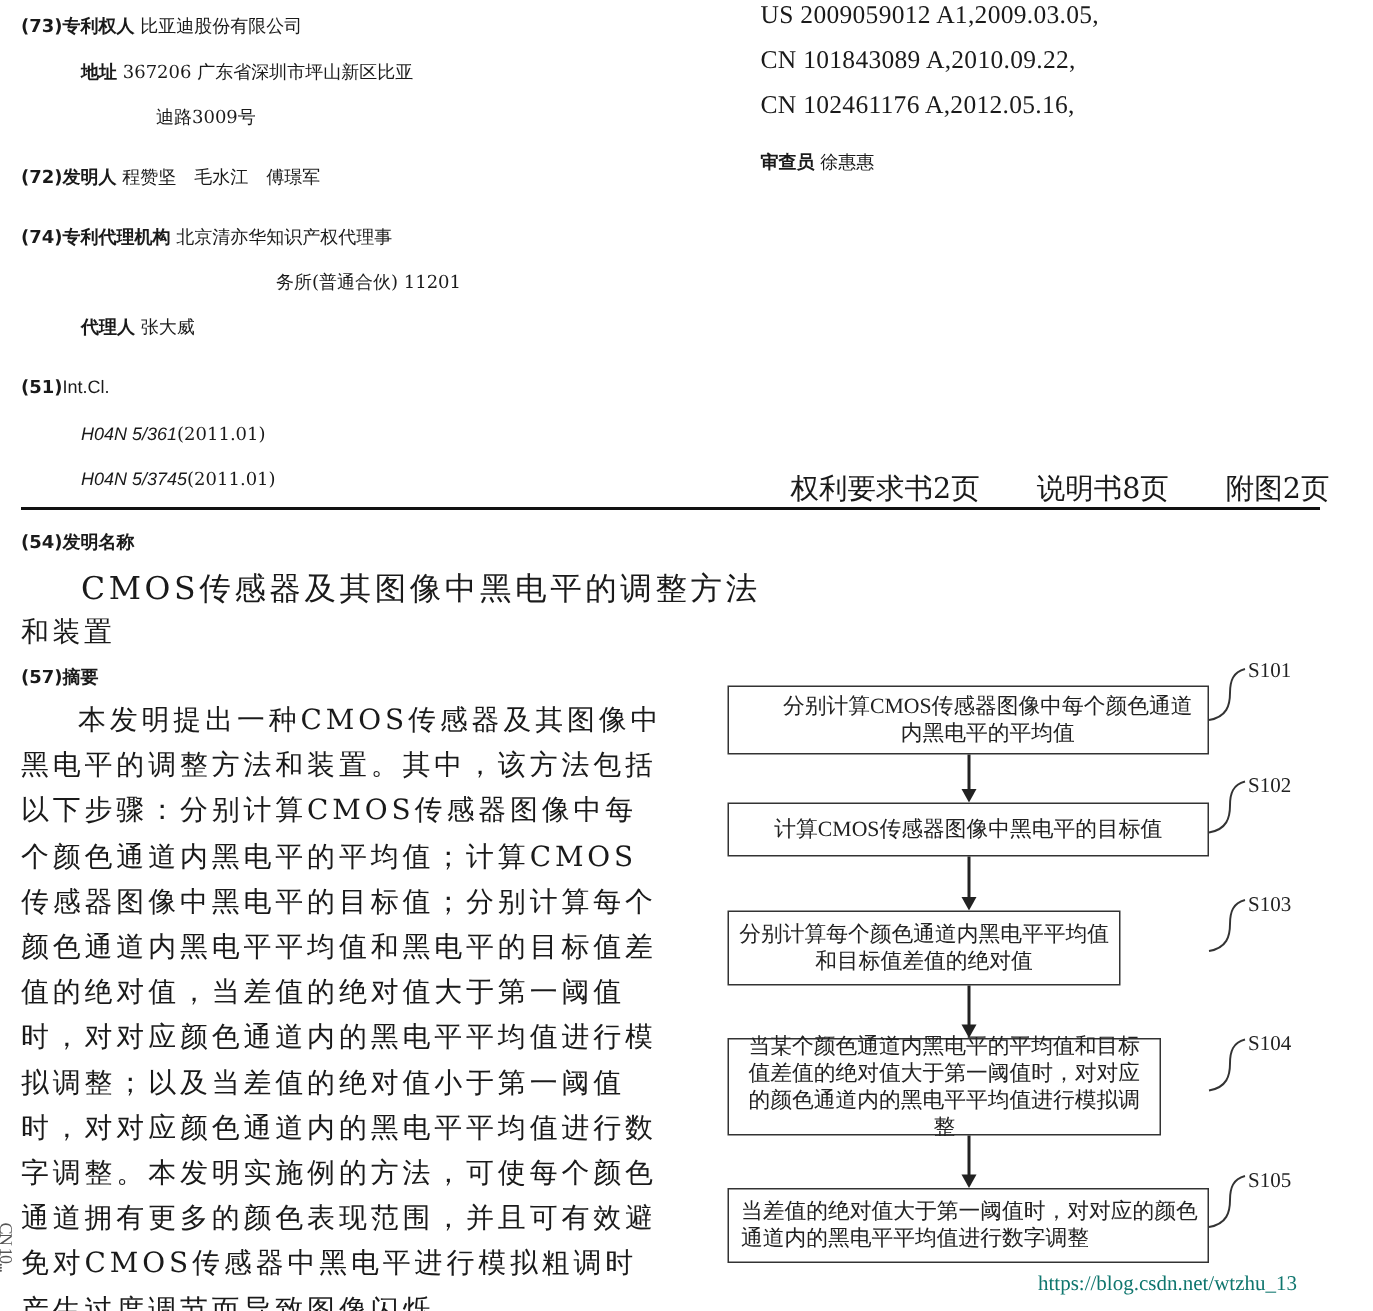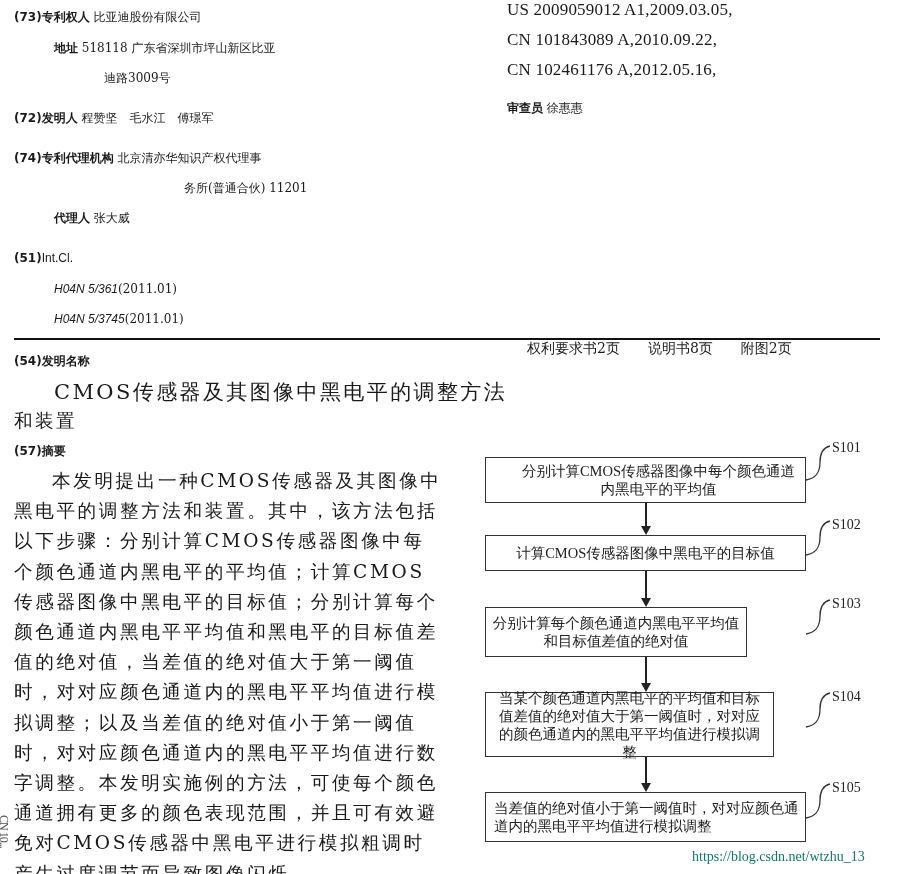--- a/index.html
+++ b/index.html
@@ -24,21 +24,21 @@
 </style>
 </head>
 <body>
 
 <div class="abs f18" style="left:14px;top:6px;">
   <span class="b">(73)</span><span class="b">专利权人</span>
   <span>比亚迪股份有限公司</span>
 </div>
 <div class="abs f18" style="left:54px;top:37px;">
   <span class="b">地址</span>
-  <span>518118 广东省深圳市坪山新区比亚</span>
+  <span>367206 广东省深圳市坪山新区比亚</span>
 </div>
 <div class="abs f18" style="left:104px;top:67px;">迪路3009号</div>
 
 <div class="abs f18" style="left:14px;top:107px;">
   <span class="b">(72)</span><span class="b">发明人</span>
   <span>程赞坚　毛水江　傅璟军</span>
 </div>
 
 <div class="abs f18" style="left:14px;top:147px;">
   <span class="b">(74)</span><span class="b">专利代理机构</span>
@@ -61,21 +61,21 @@
   <span class="ital">H04N 5/3745</span><span>(2011.01)</span>
 </div>
 
 <div class="abs mono" style="left:507px;top:0px;">US 2009059012 A1,2009.03.05,</div>
 <div class="abs mono" style="left:507px;top:30px;">CN 101843089 A,2010.09.22,</div>
 <div class="abs mono" style="left:507px;top:60px;">CN 102461176 A,2012.05.16,</div>
 <div class="abs f18" style="left:507px;top:97px;">
   <span class="b">审查员</span>
   <span>徐惠惠</span>
 </div>
-<div class="abs" style="left:527px;top:313px;font-size:14px;margin-top:27px;">权利要求书2页　　说明书8页　　附图2页</div>
+<div class="abs" style="left:527px;top:313px;font-size:19px;">权利要求书2页　　说明书8页　　附图2页</div>
 
 <div class="rule" style="left:14px;top:338px;width:866px;"></div>
 
 <div class="abs f18" style="left:14px;top:350px;">
   <span class="b">(54)</span><span class="b">发明名称</span>
 </div>
 <div class="abs" style="left:54px;top:378px;font-size:21px;letter-spacing:2.4px;">CMOS传感器及其图像中黑电平的调整方法</div>
 <div class="abs" style="left:14px;top:408px;font-size:18.6px;letter-spacing:2.4px;">和装置</div>
 
 <div class="abs f18" style="left:14px;top:440px;">
@@ -103,21 +103,21 @@
 
   <div class="arrow" style="left:645px;top:657px;height:27px;"></div>
   <div class="arrowhead" style="left:641px;top:683px;"></div>
 
   <div class="box" style="left:485px;top:692px;width:289px;height:65px;">当某个颜色通道内黑电平的平均值和目标值差值的绝对值大于第一阈值时，对对应的颜色通道内的黑电平平均值进行模拟调整</div>
   <div class="step" style="left:832px;top:689px;">S104</div>
 
   <div class="arrow" style="left:645px;top:757px;height:27px;"></div>
   <div class="arrowhead" style="left:641px;top:783px;"></div>
 
-  <div class="box left" style="left:485px;top:792px;width:321px;height:50px;">当差值的绝对值小于第一阈值时，对对应颜色通道内的黑电平平均值进行模拟调整</div>
+  <div class="box left" style="left:485px;top:792px;width:321px;height:50px;">当差值的绝对值大于第一阈值时，对对应的颜色通道内的黑电平平均值进行数字调整</div>
   <div class="step" style="left:832px;top:780px;">S105</div>
 
   <svg style="position:absolute;left:800px;top:440px;" width="40" height="420">
     <path d="M6 40 C 18 38, 20 30, 20 22 C 20 14, 22 8, 30 6" fill="none" stroke="#333" stroke-width="1.3"></path>
     <path d="M6 115 C 18 113, 20 105, 20 97 C 20 89, 22 83, 30 81" fill="none" stroke="#333" stroke-width="1.3"></path>
     <path d="M6 194 C 18 192, 20 184, 20 176 C 20 168, 22 162, 30 160" fill="none" stroke="#333" stroke-width="1.3"></path>
     <path d="M6 287 C 18 285, 20 277, 20 269 C 20 261, 22 255, 30 253" fill="none" stroke="#333" stroke-width="1.3"></path>
     <path d="M6 378 C 18 376, 20 368, 20 360 C 20 352, 22 346, 30 344" fill="none" stroke="#333" stroke-width="1.3"></path>
   </svg>
 </div>

